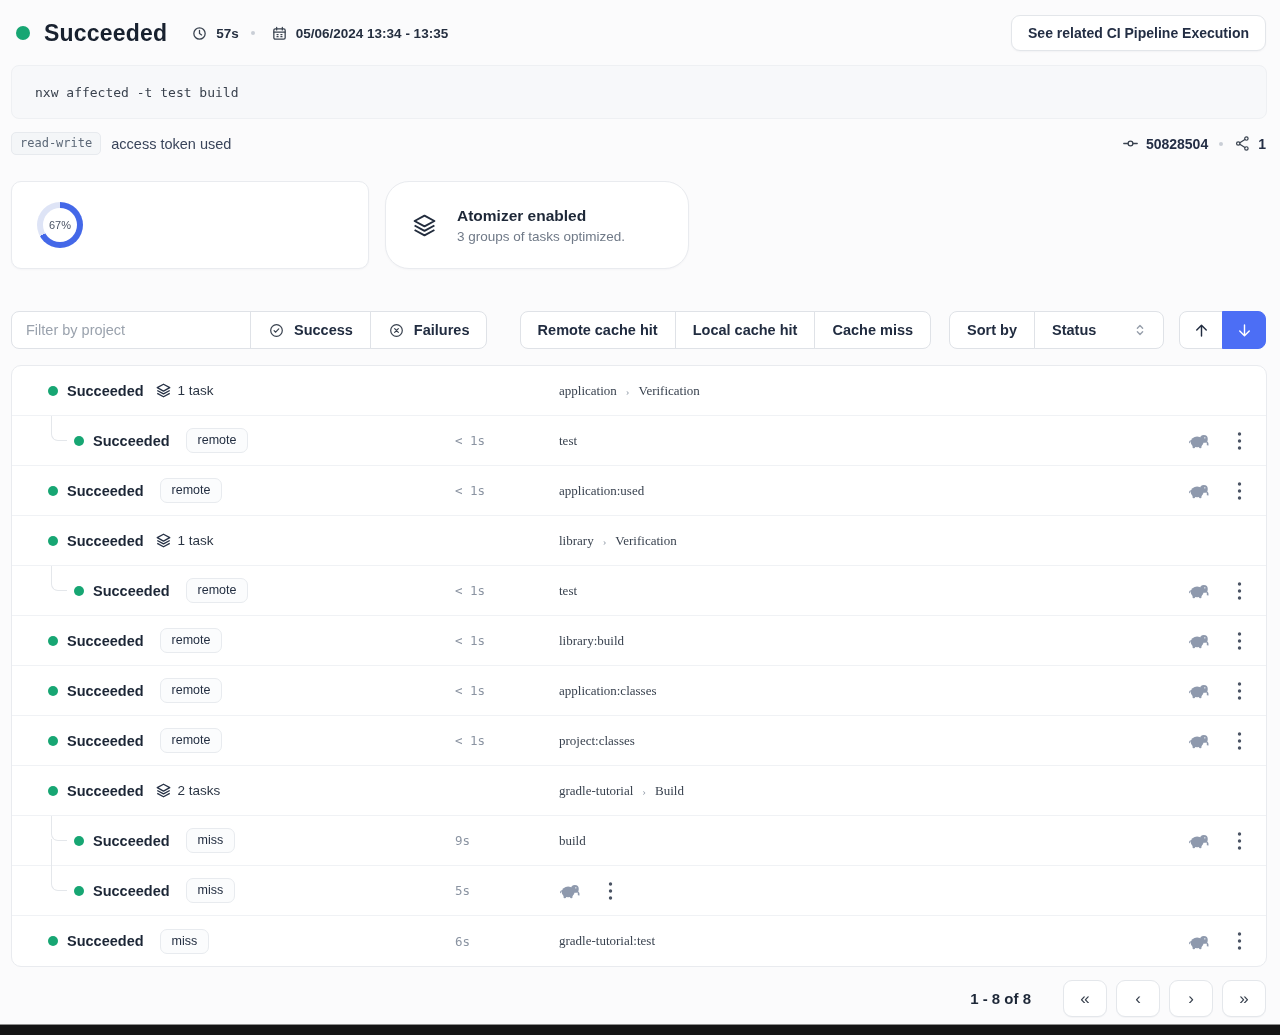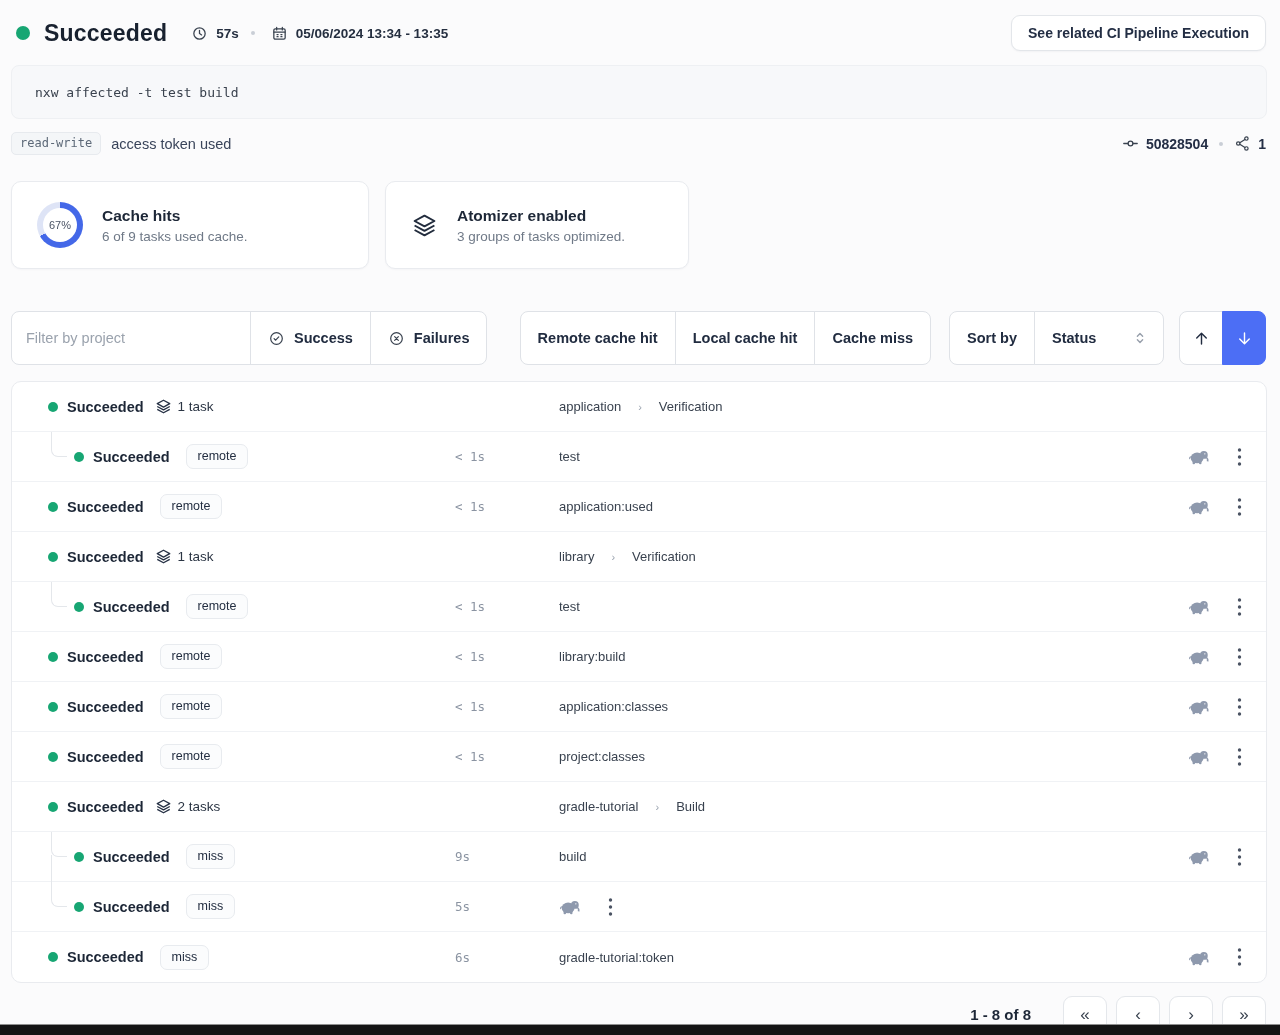--- a/index.html
+++ b/index.html
@@ -18,30 +18,30 @@
   
   .cmd { margin:14px 13px 0 11px; height:54px; background:#f7f8fa; border:1px solid #eef0f3; border-radius:8px; display:flex; align-items:center; padding:0 23px; font-family:"DejaVu Sans Mono",monospace; font-size:13px; color:#3a424e; }
   .token-row { margin:13px 14px 0 11px; display:flex; align-items:center; }
   .token-badge { font-family:"DejaVu Sans Mono",monospace; font-size:12px; color:#5c6877; background:#f4f6f8; border:1px solid #e7eaee; border-radius:5px; padding:3px 8px 4px; }
   .token-label { margin-left:10px; font-size:14.5px; color:#39445a; }
   .vcs { margin-left:auto; display:flex; align-items:center; gap:7px; font-size:14px; font-weight:600; color:#242e45; }
 
   
   .cards { margin:26px 12px 0 11px; display:flex; gap:16px; }
   .card { background:#fff; border:1px solid #e9ebef; border-radius:10px; height:88px; display:flex; align-items:center; gap:19px; padding:0 25px; box-shadow:0 1px 2px rgba(20,30,50,.03); }
-  .card.c1 { width:358px; } .card.c2 { width:304px; }
+  .card.c1 { width:358px; } .card.c2 { width:304px;border-radius:24px; }
   .donut { width:46px; height:46px; border-radius:50%; background:conic-gradient(#4468e8 0 67%, #dee4f6 0); display:flex; align-items:center; justify-content:center; flex:none; }
   .donut-hole { width:34px; height:34px; border-radius:50%; background:#fff; display:flex; align-items:center; justify-content:center; font-size:11px; color:#4c5566; }
   .card-title { font-size:15.5px; font-weight:700; color:#1d2737; }
   .card-sub { font-size:13.5px; color:#6f7987; margin-top:4px; }
   .layers-lg { width:27px; height:27px; color:#222c3d; flex:none; }
 
   
   .toolbar { margin:42px 14px 0 11px; display:flex; align-items:center; }
-  .grp { display:flex; height:54px; }
+  .grp { display:flex; height:38px; }
   .filter-input { width:240px; border:1px solid #dfe2e7; border-radius:8px 0 0 8px; padding:0 14px; font-size:14.5px; font-family:inherit; color:#333c4a; background:#fff; outline:none; }
   .filter-input::placeholder { color:#9aa2ad; }
   .seg { display:flex; align-items:center; gap:9px; padding:0 17px; border:1px solid #dfe2e7; background:#fff; font-size:14.5px; font-weight:600; color:#212c40; margin-left:-1px; cursor:pointer; font-family:inherit; }
   .seg.last { border-radius:0 8px 8px 0; }
   .seg.first { border-radius:8px 0 0 8px; margin-left:0; }
   .cache-grp { margin-left:auto; }
   .sort-grp { margin-left:18px; }
   .sort-select { width:130px; justify-content:space-between; gap:4px; }
   .chev-updown { width:12px; height:14px; color:#98a0ac; }
   .arrow-grp { margin-left:15px; }
@@ -57,21 +57,21 @@
   .conn { position:absolute; left:39px; top:0; width:16px; height:25px; border-left:1.5px solid #e4e7eb; border-bottom:1.5px solid #e4e7eb; border-bottom-left-radius:7px; }
   .conn.tee::after { content:""; position:absolute; left:-1.5px; top:23px; height:27px; border-left:1.5px solid #e4e7eb; }
   .row-left { display:flex; align-items:center; flex:none; }
   .row.group .row-left { width:407px; } .row:not(.group):not(.child) .row-left { width:407px; } .row.child .row-left { width:381px; }
   .dot-sm { width:10px; height:10px; border-radius:50%; background:#17a673; flex:none; }
   .row-status { font-size:14.5px; font-weight:700; color:#1c2636; margin-left:9px; }
   .layers-sm { width:17px; height:17px; color:#273246; margin-left:11px; flex:none; }
   .task-count { font-size:13.5px; color:#2b3544; margin-left:6px; }
   .badge { margin-left:16px; padding:4px 11px 5px; border:1px solid #e8ebef; background:#fbfcfd; border-radius:7px; font-size:12.5px; color:#232e41; }
   .row-time { width:104px; flex:none; font-family:"DejaVu Sans Mono",monospace; font-size:12.5px; color:#8b94a2; }
-  .row-name { flex:1; font-family:Liberation Sans, sans-serif; font-size:13px; color:#39424f; display:flex; align-items:center; gap:17px; }
+  .row-name { flex:1; font-family:Liberation Serif, serif; font-size:13px; color:#39424f; display:flex; align-items:center; gap:9px; }
   .crumb-sep { color:#9aa3af; font-size:11px; }
   .row-icons { display:flex; align-items:center; gap:26px; padding-right:24px; }
   .gradle-ic { width:23px; height:19px; display:block; cursor:pointer; }
   .kebab { width:5px; height:18px; color:#4a5363; display:block; cursor:pointer; }
 
   
   .pager { display:flex; align-items:center; justify-content:flex-end; margin:13px 14px 0 0; gap:9px; }
   .pager-label { font-size:15px; font-weight:600; color:#1d2737; margin-right:23px; }
   .pg-btn { width:44px; height:37px; background:#fff; border:1px solid #e4e7eb; border-radius:9px; color:#39424f; font-size:17px; display:flex; align-items:center; justify-content:center; cursor:pointer; font-family:inherit; box-shadow:0 1px 1px rgba(20,30,50,.03); }
 
@@ -124,24 +124,20 @@
       </svg>
     <span>1</span>
   </div>
 </div>
 
 <div class="cards">
   <div class="card c1">
     <div class="donut">
       <div class="donut-hole">67%</div>
     </div>
-    <div>
-      <div class="card-title">Cache hits</div>
-      <div class="card-sub">6 of 9 tasks used cache.</div>
-    </div>
   </div>
   <div class="card c2">
     <svg class="layers-lg" viewBox="0 0 24 24" fill="none" stroke="currentColor" stroke-width="1.7" stroke-linejoin="round">
         <path d="M12 3.2 20.8 8 12 12.8 3.2 8z"></path>
         <path d="M3.2 12 12 16.8 20.8 12"></path>
         <path d="M3.2 16 12 20.8 20.8 16"></path>
       </svg>
     <div>
       <div class="card-title">Atomizer enabled</div>
       <div class="card-sub">3 groups of tasks optimized.</div>
@@ -489,21 +485,21 @@
         </div>
       </div>
       <div class="row task">
         <div class="row-left">
           <span class="dot-sm"></span>
           <span class="row-status">Succeeded</span>
           <span class="badge">miss</span>
         </div>
         <div class="row-time">6s</div>
         <div class="row-name">
-          <span>gradle-tutorial:token</span>
+          <span>gradle-tutorial:test</span>
         </div>
         <div class="row-icons">
           <svg class="gradle-ic" viewBox="0 0 24 20">
             <g fill="#8e99ad">
               <ellipse cx="9.5" cy="11.5" rx="6.8" ry="5.6"></ellipse>
               <circle cx="16.6" cy="8.3" r="4.1"></circle>
               <path d="M19.8 10.4q2.4 1.9 1.7 4.8l-1.8-.3q.5-2.3-1-3.7z"></path>
               <rect x="4.7" y="13.4" width="2.6" height="4.8" rx="1.2"></rect>
               <rect x="11.5" y="13.4" width="2.6" height="4.8" rx="1.2"></rect>
             </g>

